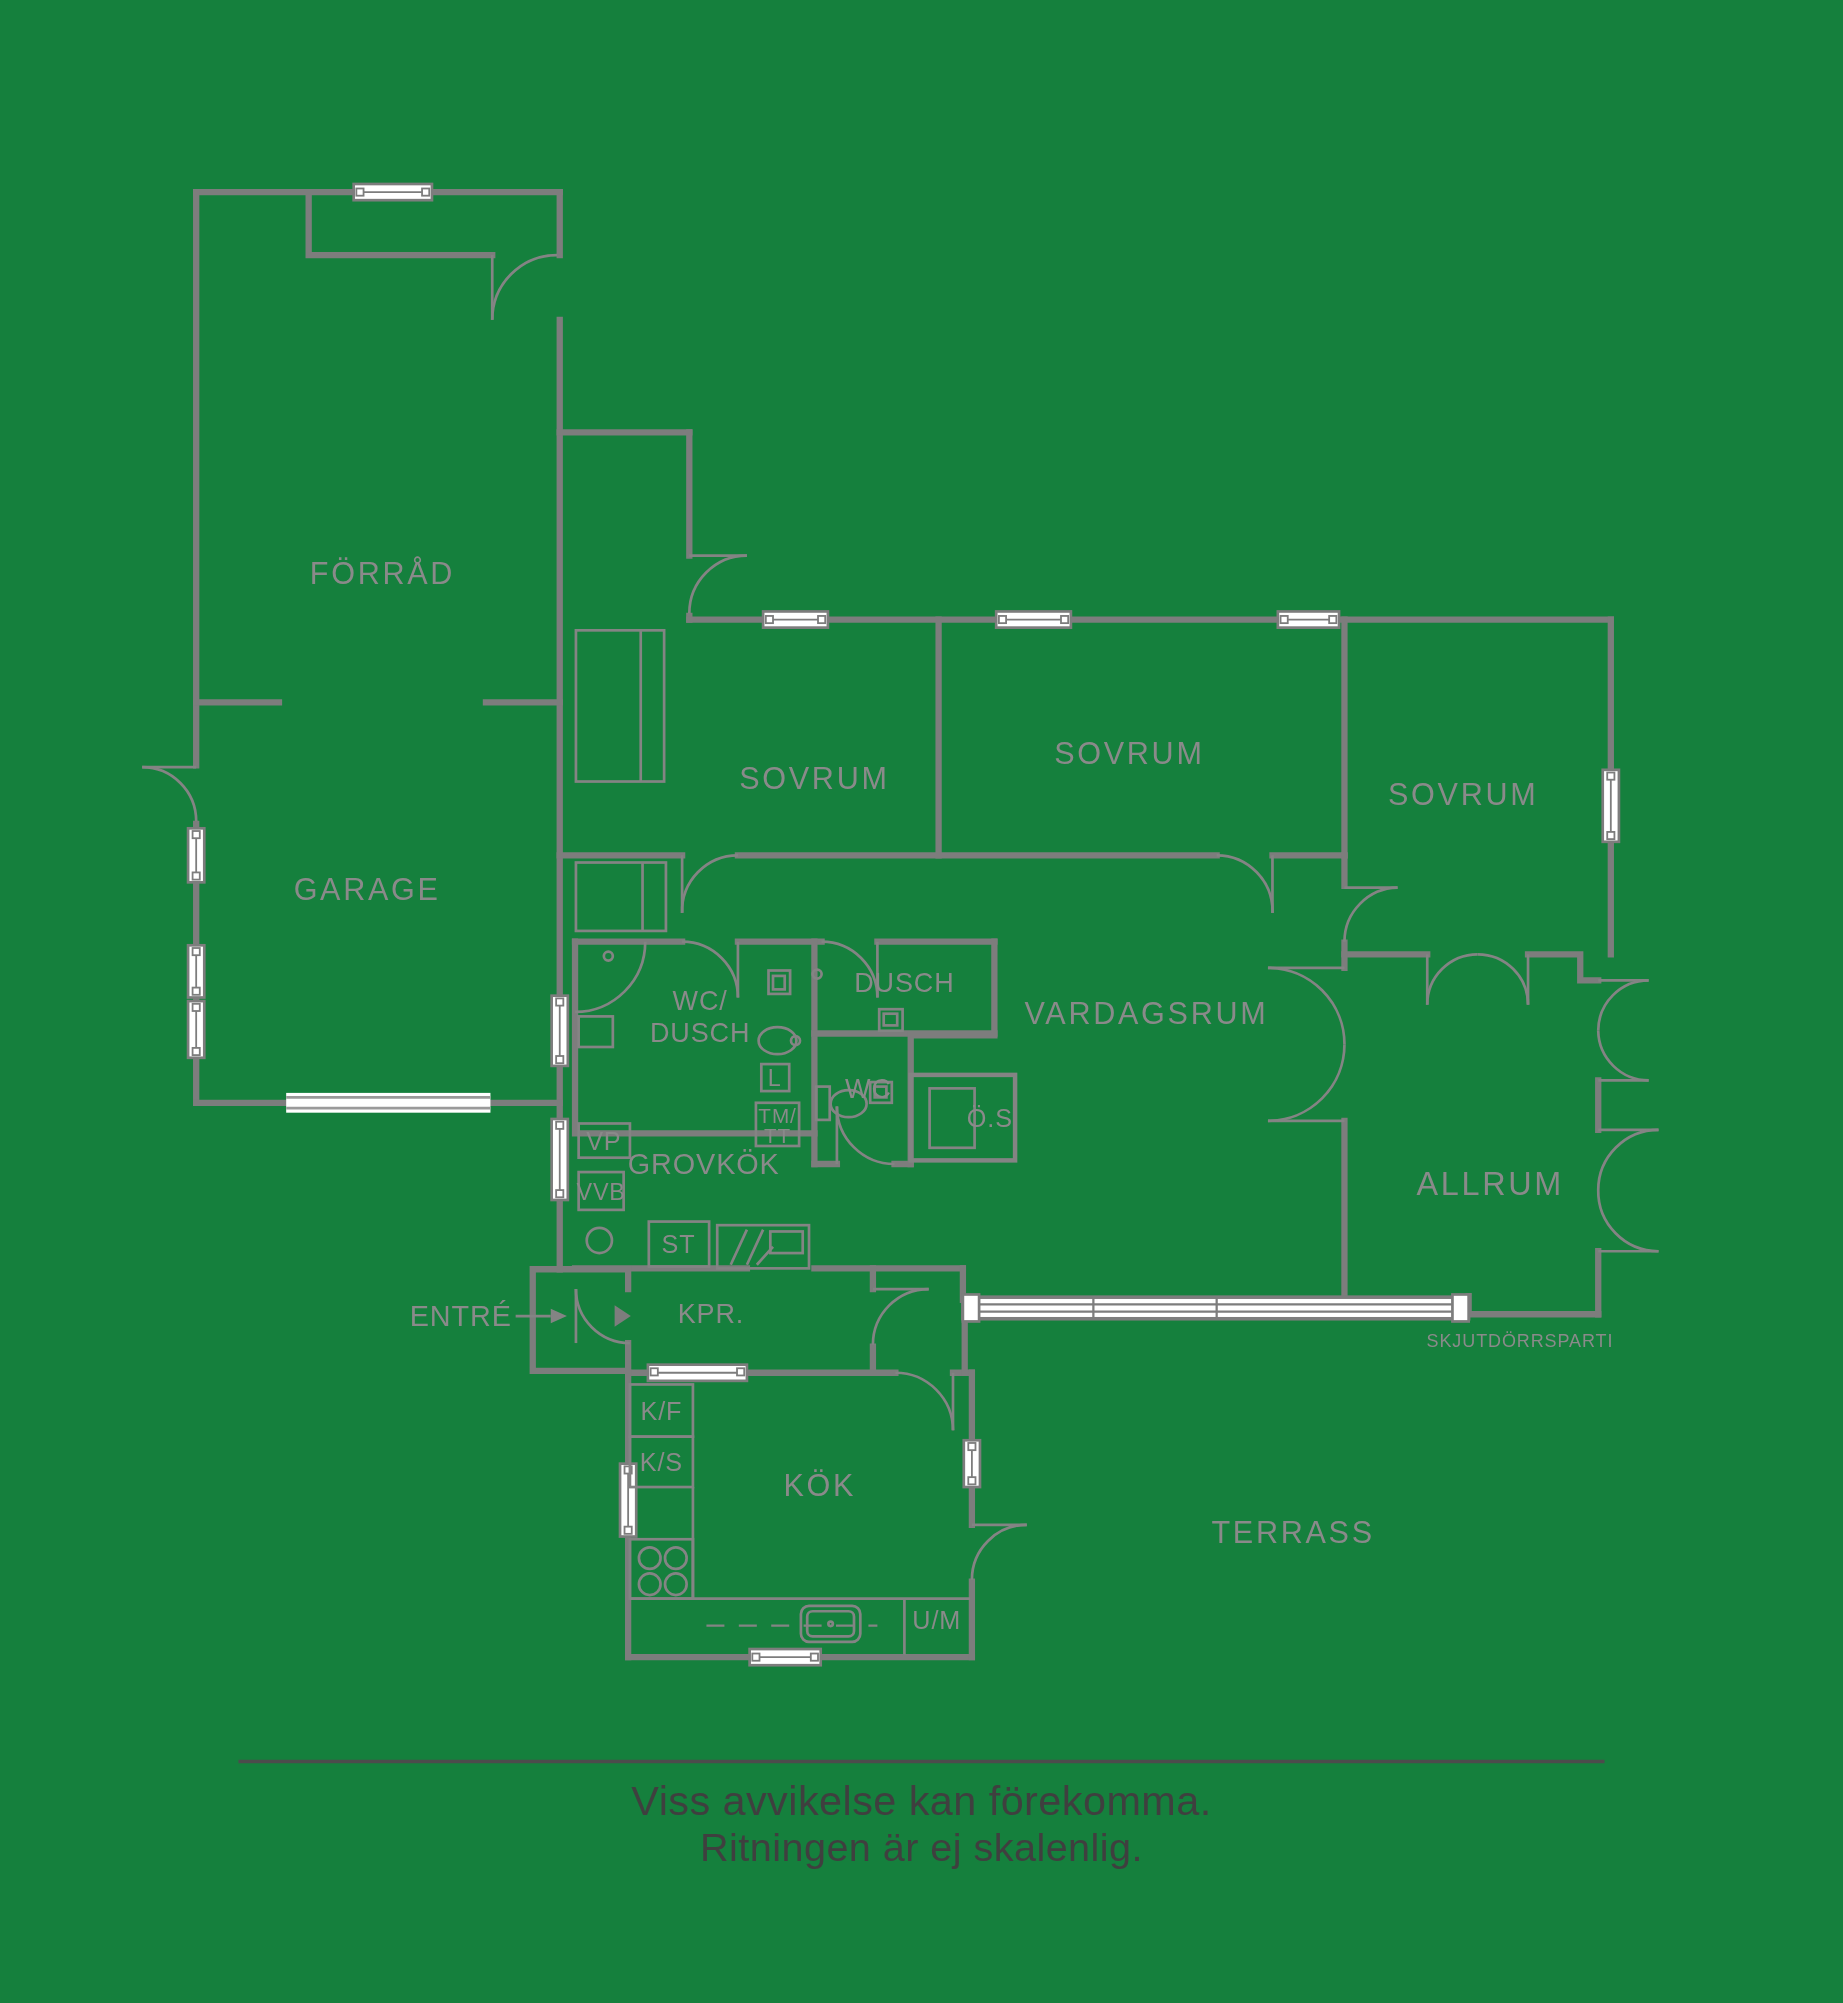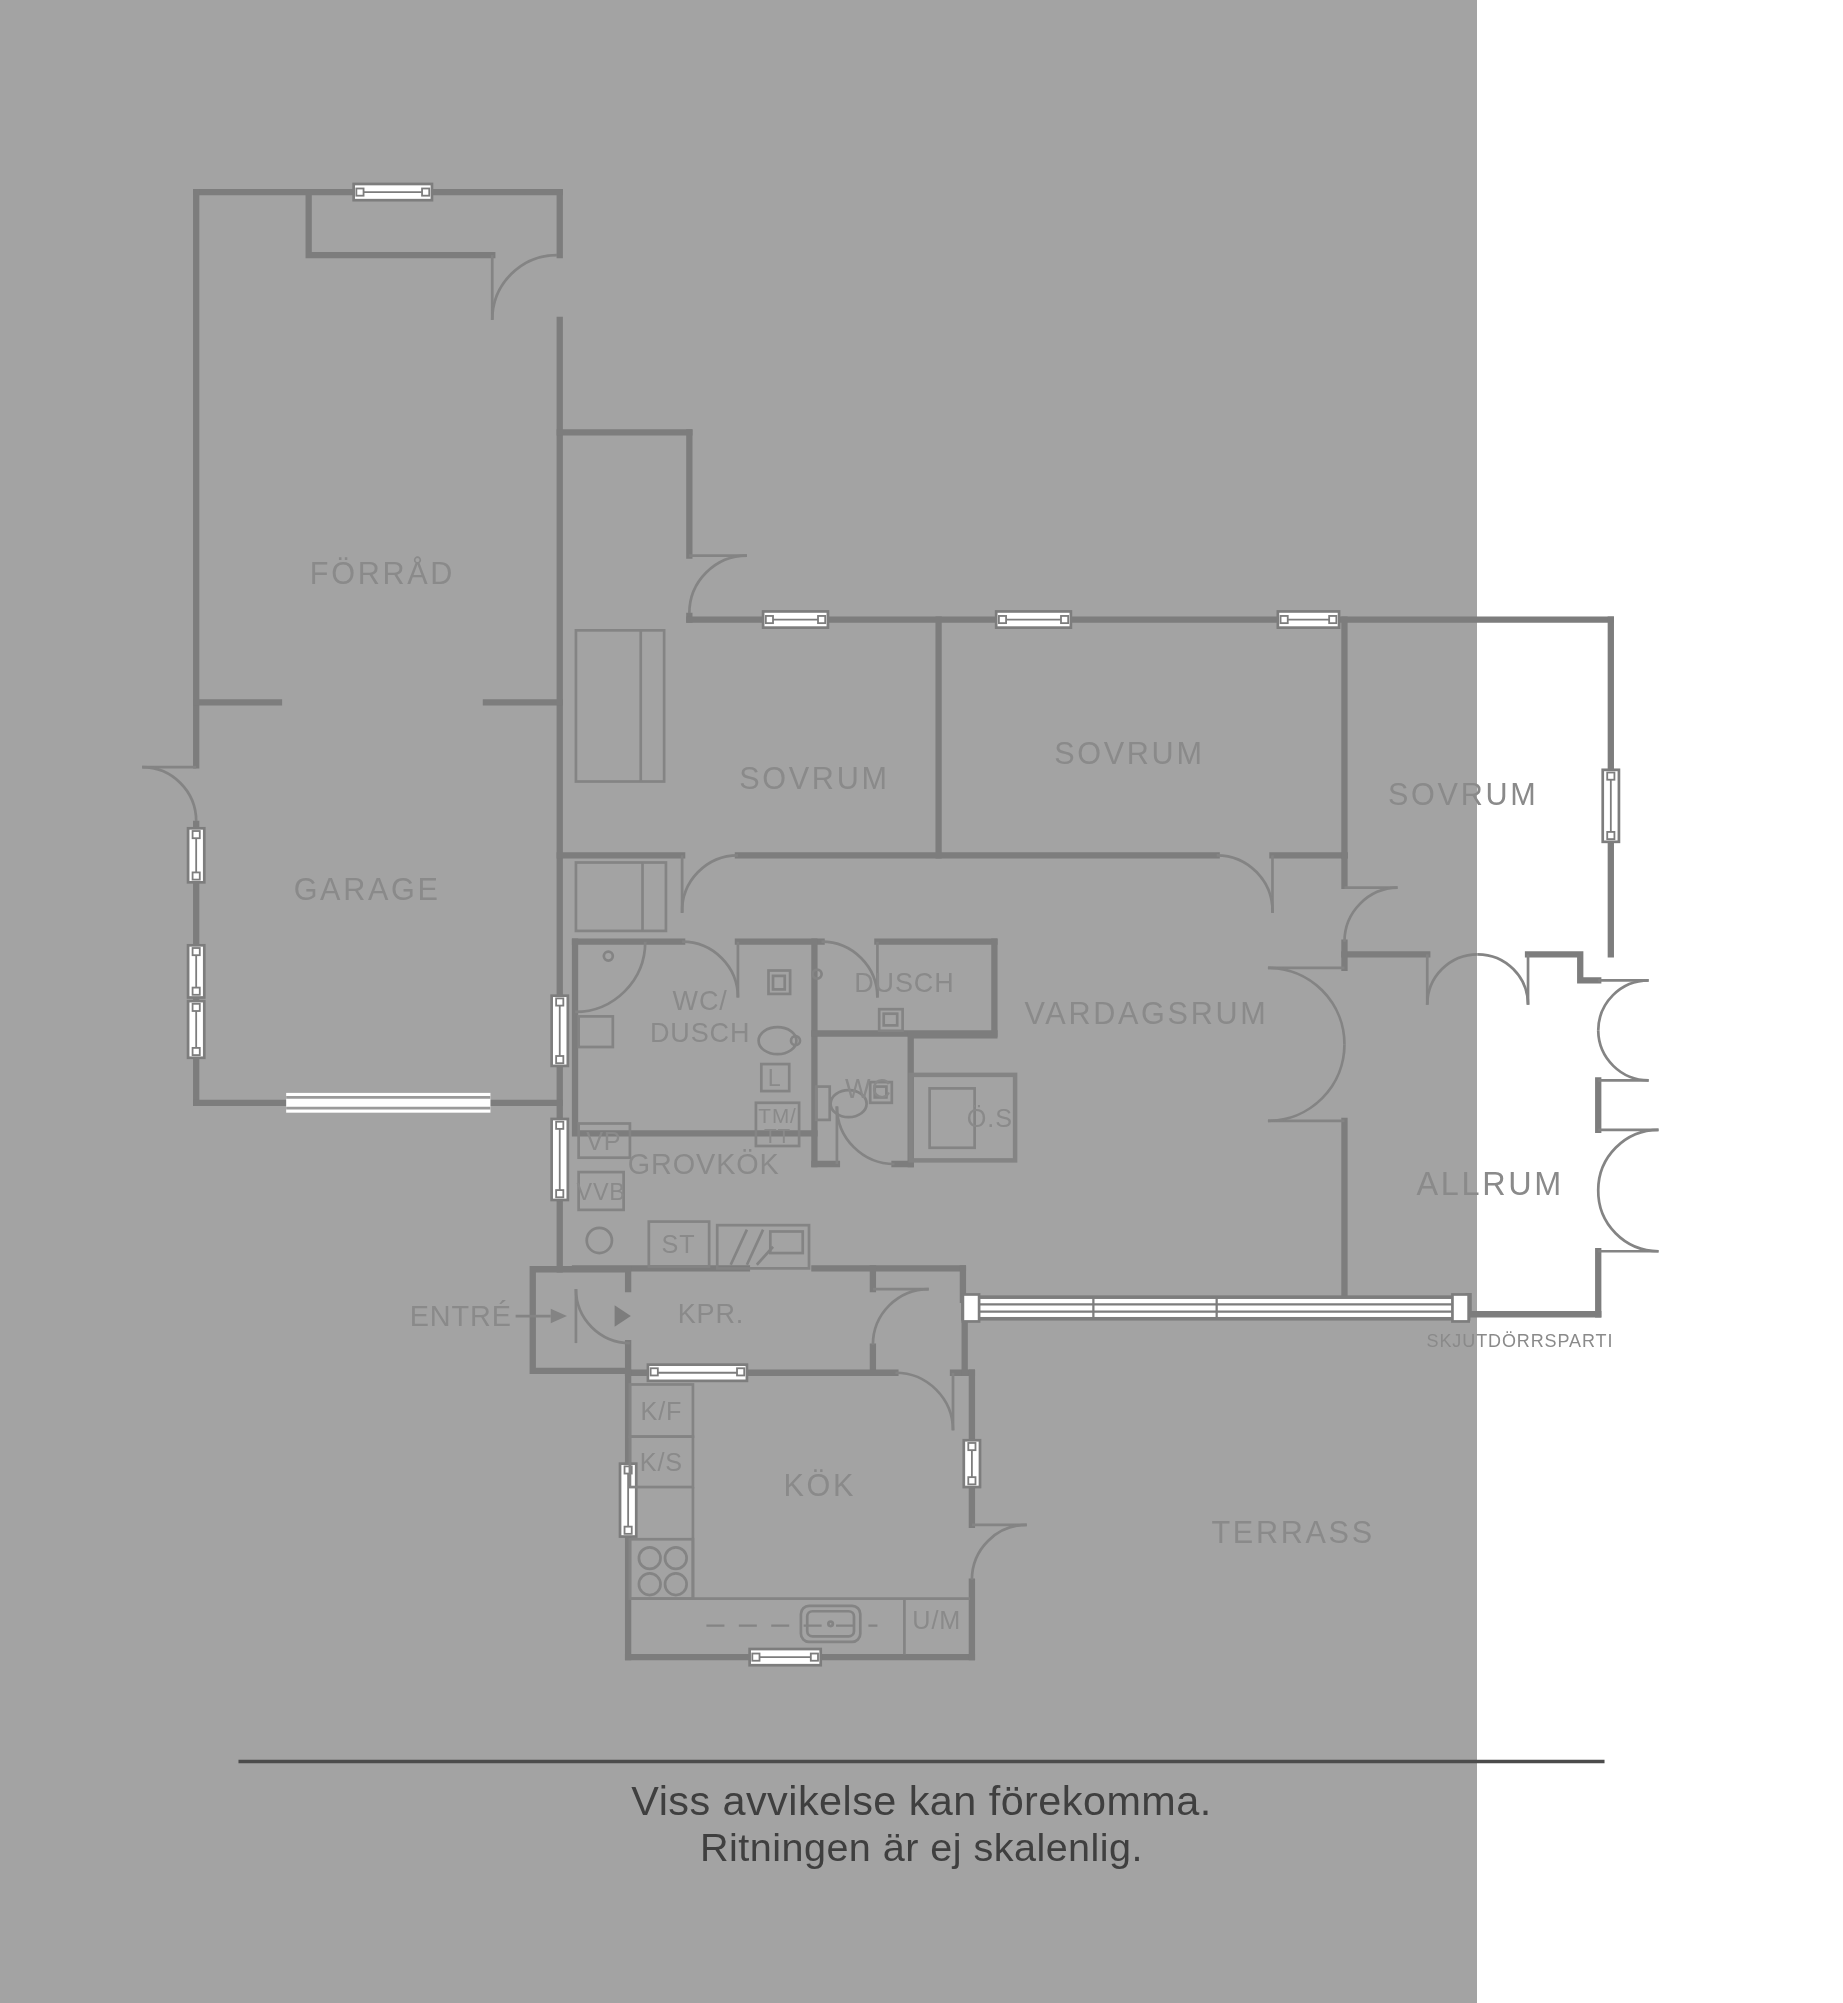--- a/index.html
+++ b/index.html
@@ -1,16 +1,16 @@
 <!DOCTYPE html>
 <html style="font-size:14.4px"><head>
 <meta charset="utf-8">
 <style>
   html,body{margin:0;padding:0;background:#ffffff;}
-  .stage{position:relative;width:1477px;height:2004px;background:#a3a3a3;
+  .stage{position:relative;width:1843px;height:2004px;background:#15803d;
          font-family:"Liberation Sans", sans-serif;}
   svg{display:block}
   text{font-family:"Liberation Sans", sans-serif; fill:#8a8a8a;}
   .room-lbl{letter-spacing:3px;}
   .small-lbl{letter-spacing:1px;}
   .footer-lbl{fill:#3f3f3f;letter-spacing:0.5px;}
 </style>
 </head>
 <body>
 

